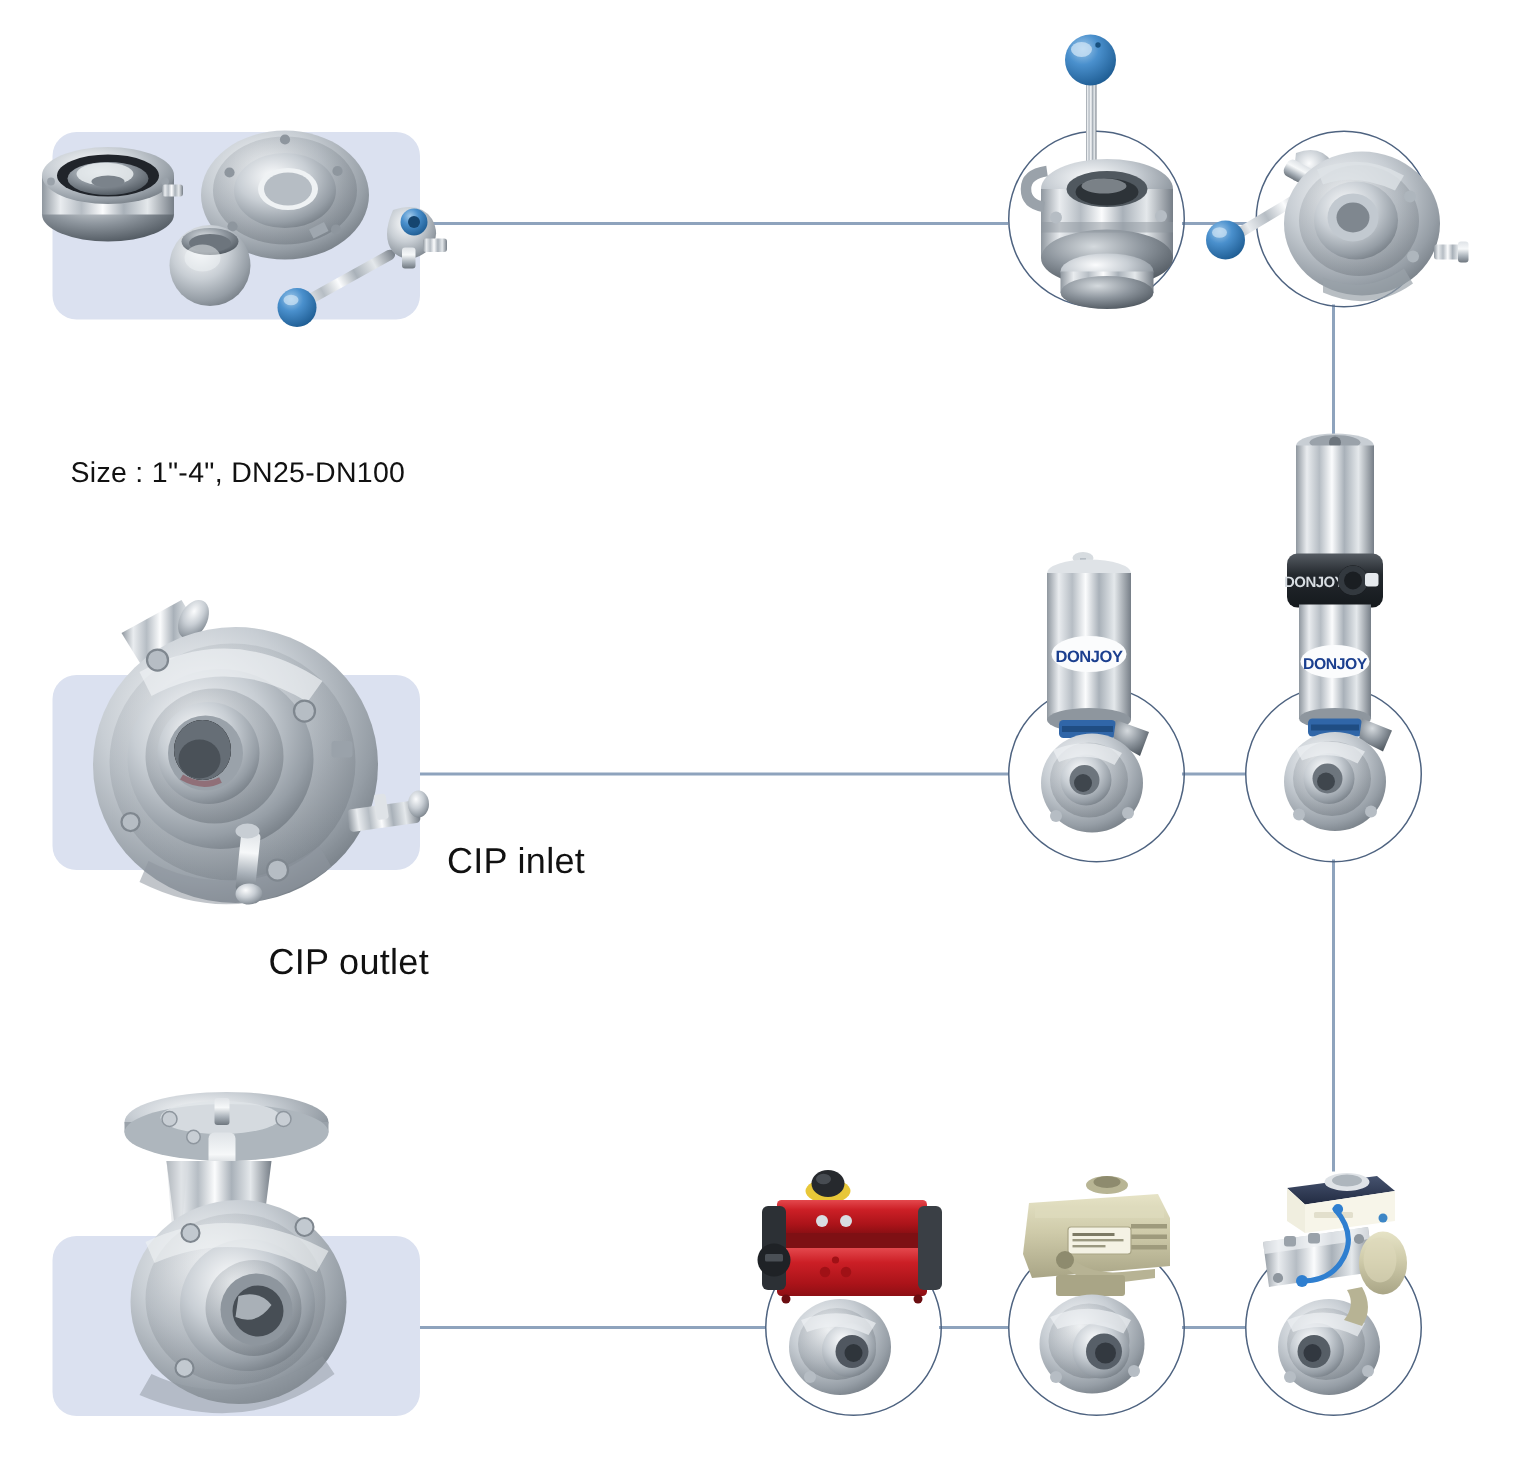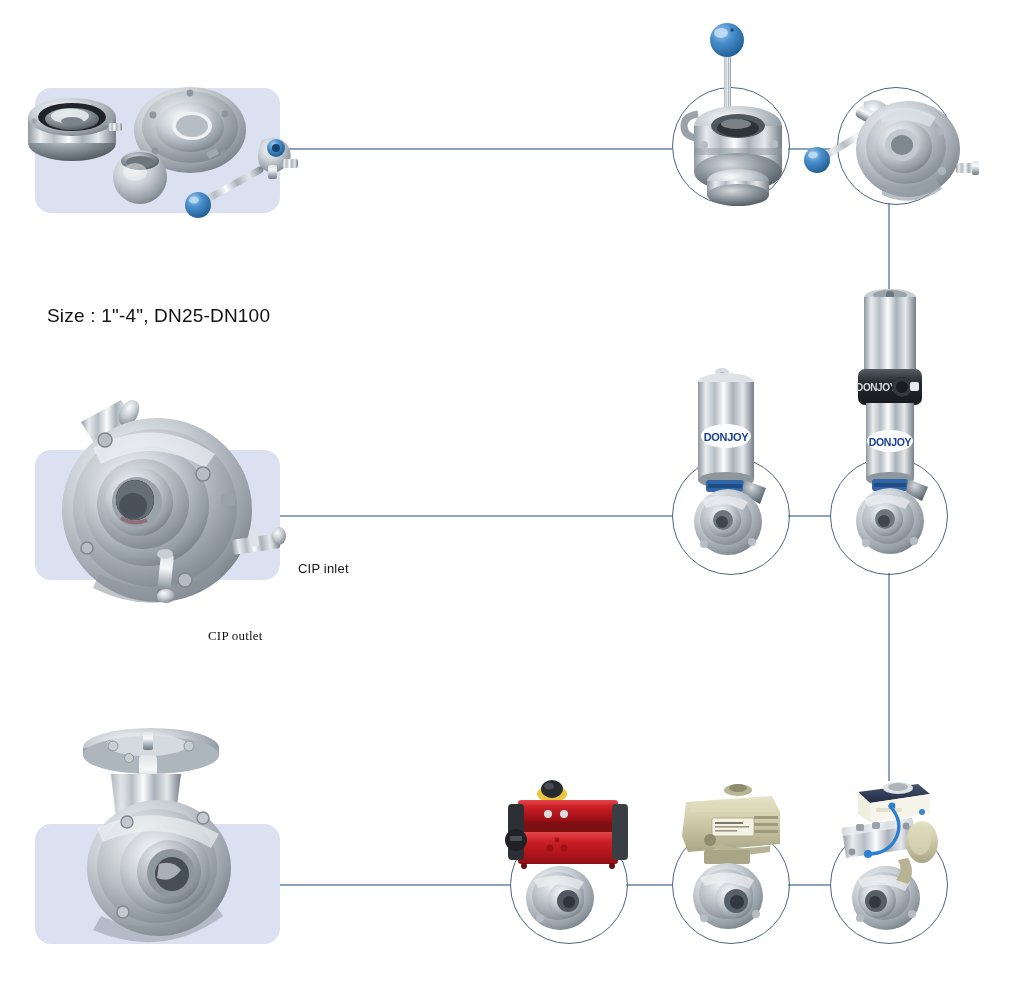--- a/index.html
+++ b/index.html
@@ -43,21 +43,21 @@
   }
 
   
   .caption {
     position: absolute;
     color: #111111;
     font-family: "Liberation Sans", sans-serif;
     white-space: nowrap;
   }
   .caption.size-note { font-size: 19px; letter-spacing: .2px; }
-  .caption.cip       { font-size: 13px; letter-spacing: .2px; }
+  .caption.cip       { font-size: 24px; letter-spacing: .2px; }
 
   
   .art {
     position: absolute;
     pointer-events: none;
   }
   .art svg { display: block; overflow: visible; }
 
   
 </style>
@@ -501,15 +501,15 @@
       <circle cx="82" cy="144" r="4" fill="#b6bdc4"></circle>
 
       <path d="M78 88 q8 14 0 26 l-12 -4 q8 -10 2 -20 Z" fill="#b7b394"></path>
     </svg>
   </div>
 
   <div class="caption size-note" style="left:47px; top:305px;">Size : 1"-4", DN25-DN100</div>
 
   <div class="caption cip" style="left:298px; top:561px;">CIP inlet</div>
 
-  <div class="caption cip" style="left:208px; top:628px;font-family:Liberation Serif, serif;">CIP outlet</div>
+  <div class="caption cip" style="left:179px; top:628px;">CIP outlet</div>
 
 </div>
 
 </body></html>

